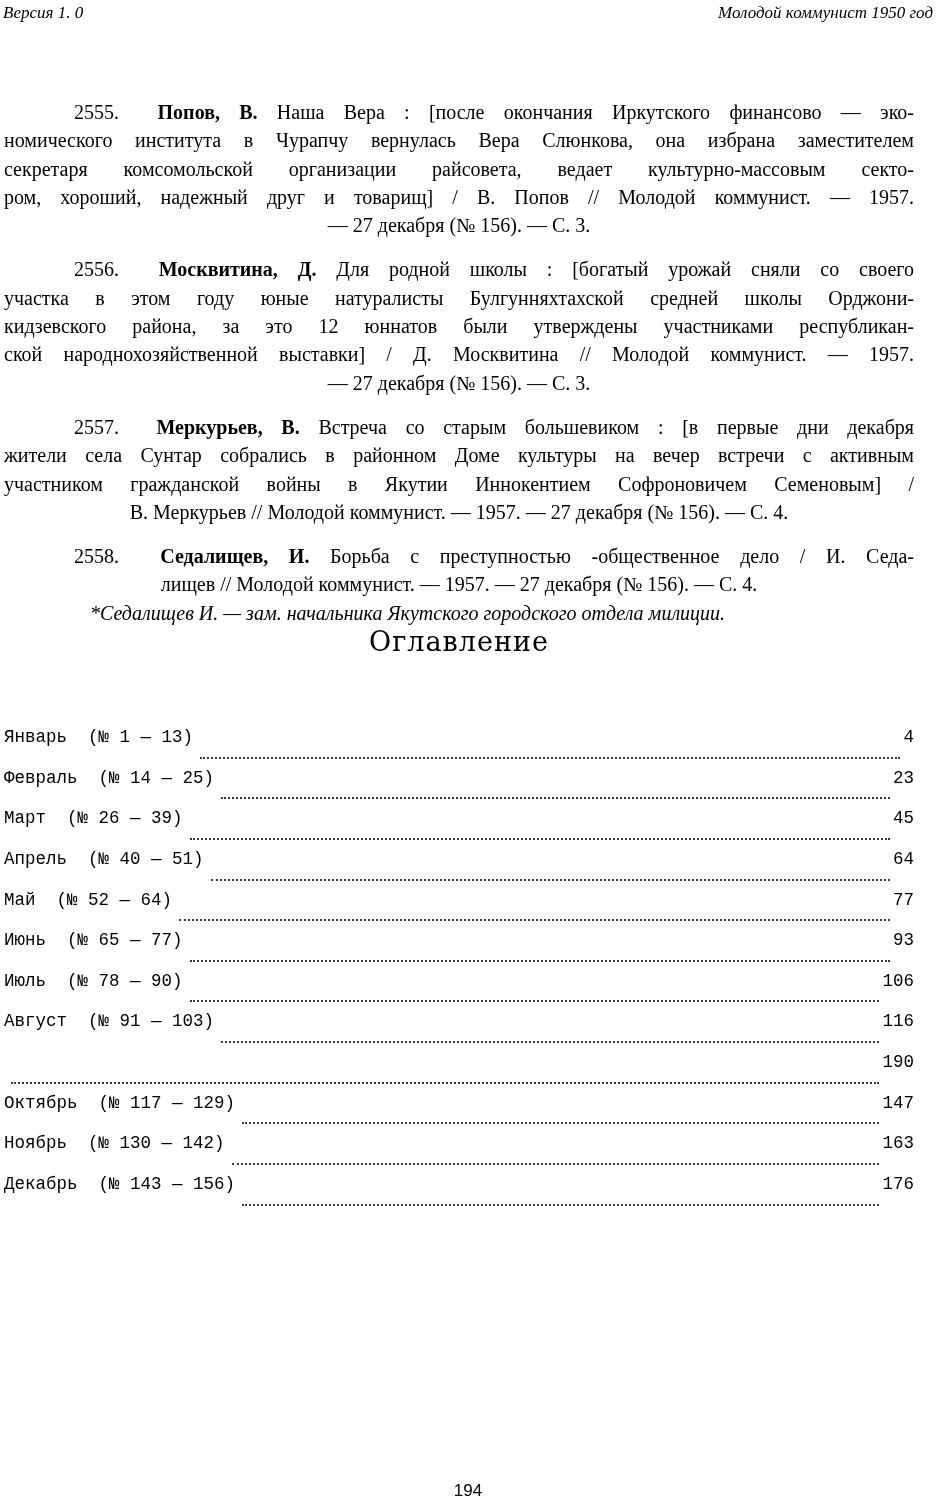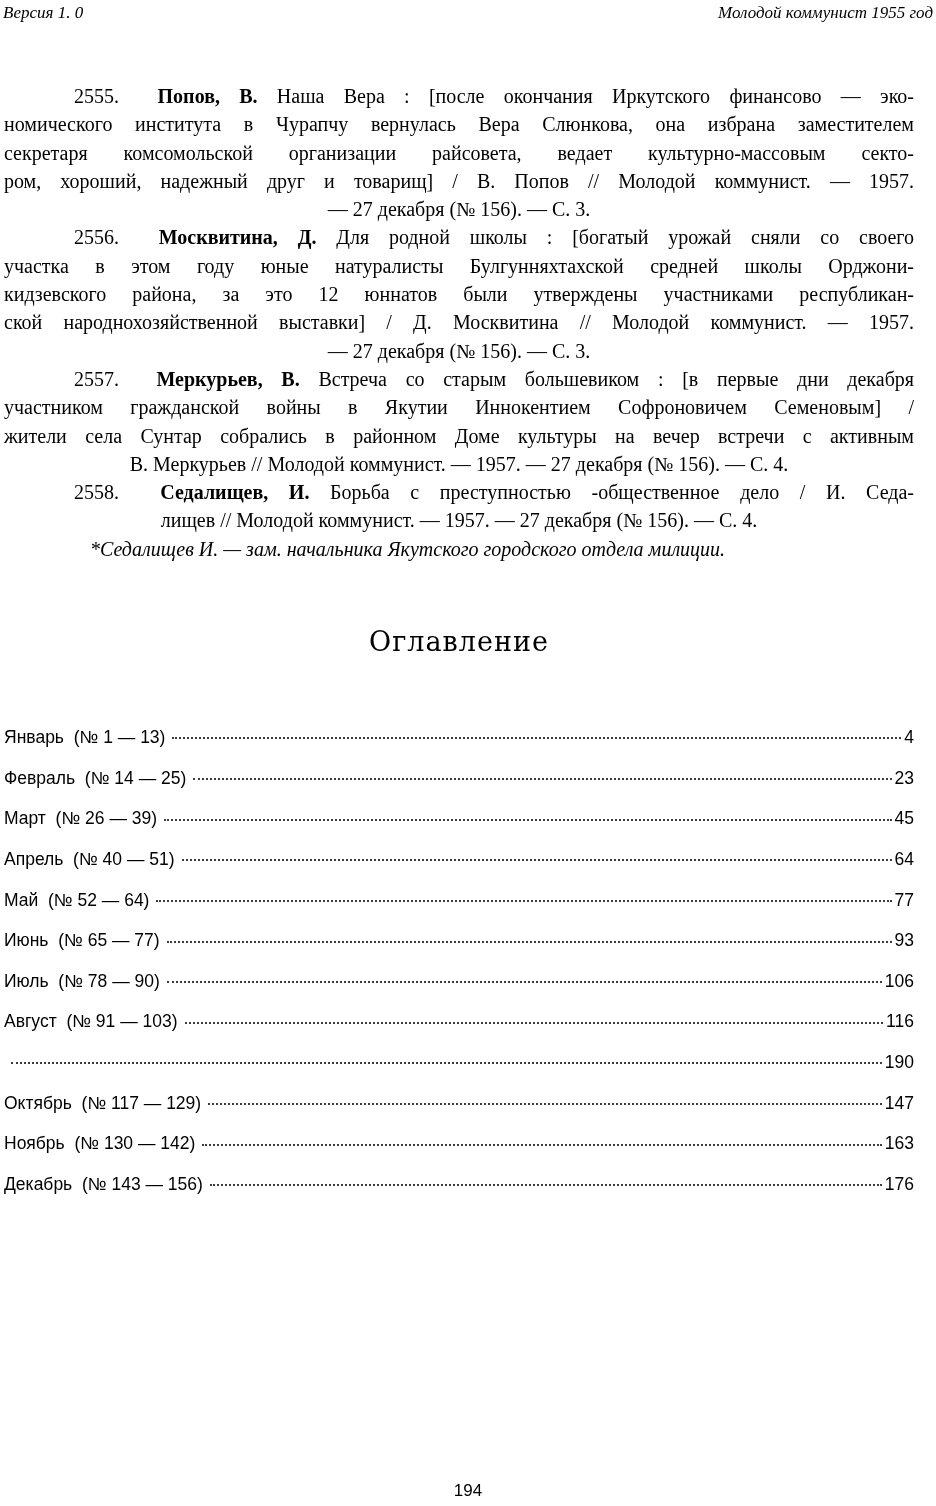--- a/index.html
+++ b/index.html
@@ -17,39 +17,39 @@
     font-family: "Liberation Serif", serif;
     font-size: 17px; line-height: 22px; font-style: italic;
   }
   .bib {
     position: absolute; top: 82px; left: 4px; width: 910px;
     font-family: "Liberation Serif", serif;
     font-size: 20px; line-height: 28.3px;
   }
   .b-line { text-align: center; }
   .b-line.jfy { text-align: justify; text-align-last: justify; -moz-text-align-last: justify; }
-  .b-line.first { text-indent: 70px; }
+  .b-line.first { text-indent: 70px; margin-top: 16px; }
   .entry .author { font-weight: bold; }
   .note {
     font-style: italic;
     text-indent: 86px;
     font-size: 20px; line-height: 28.3px;
   }
   .toc-title {
     position: absolute; top: 626px; left: 4px; width: 910px;
     text-align: center;
     font-family: "DejaVu Serif", serif;
     font-weight: 400; font-size: 27px; letter-spacing: 1px;
   }
   .toc-list {
     position: absolute; top: 717px; left: 4px; width: 910px;
     font-family: "Liberation Sans", sans-serif;
     font-size: 17.5px;
   }
-  .toc-row { display: flex; align-items: center; height: 40.65px; line-height: 40.65px; }
+  .toc-row { display: flex; align-items: flex-end; height: 40.65px; line-height: 40.65px; font-family: Liberation Mono, monospace; }
   .toc-label { white-space: pre; }
   .toc-dots {
     flex: 1;
     border-bottom: 2.1px dotted #3c3c3c;
     margin: 0 3px 0 7px;
     transform: translateY(1px);
   }
   .footer {
     position: absolute; top: 1481px; left: 0; width: 936px;
     text-align: center;
@@ -57,43 +57,43 @@
     font-size: 17px;
   }
 </style>
 </head>
 <body>
 
 <main>
 
   <header class="header">
     <span>Версия 1. 0</span>
-    <span>Молодой коммунист 1955 год</span>
+    <span>Молодой коммунист 1950 год</span>
   </header>
 
   <section class="bib">
     <div>
         <div class="entry">
           <div class="b-line jfy first"><span class="num">2555.</span>&nbsp; <b class="author">Попов, В.</b> Наша Вера : [после окончания Иркутского финансово — эко-</div>
           <div class="b-line jfy">номического института в Чурапчу вернулась Вера Слюнкова, она избрана заместителем</div>
           <div class="b-line jfy">секретаря комсомольской организации райсовета, ведает культурно-массовым секто-</div>
           <div class="b-line jfy">ром, хороший, надежный друг и товарищ] / В. Попов // Молодой коммунист. — 1957.</div>
           <div class="b-line">— 27 декабря (№ 156). — С. 3.</div>
         </div>
         <div class="entry">
           <div class="b-line jfy first"><span class="num">2556.</span>&nbsp; <b class="author">Москвитина, Д.</b> Для родной школы : [богатый урожай сняли со своего</div>
           <div class="b-line jfy">участка в этом году юные натуралисты Булгунняхтахской средней школы Орджони-</div>
           <div class="b-line jfy">кидзевского района, за это 12 юннатов были утверждены участниками республикан-</div>
           <div class="b-line jfy">ской народнохозяйственной выставки] / Д. Москвитина // Молодой коммунист. — 1957.</div>
           <div class="b-line">— 27 декабря (№ 156). — С. 3.</div>
         </div>
         <div class="entry">
           <div class="b-line jfy first"><span class="num">2557.</span>&nbsp; <b class="author">Меркурьев, В.</b> Встреча со старым большевиком : [в первые дни декабря</div>
+          <div class="b-line jfy">жители села Сунтар собрались в районном Доме культуры на вечер встречи с активным</div>
           <div class="b-line jfy">участником гражданской войны в Якутии Иннокентием Софроновичем Семеновым] /</div>
-          <div class="b-line jfy">жители села Сунтар собрались в районном Доме культуры на вечер встречи с активным</div>
           <div class="b-line">В. Меркурьев // Молодой коммунист. — 1957. — 27 декабря (№ 156). — С. 4.</div>
         </div>
         <div class="entry">
           <div class="b-line jfy first"><span class="num">2558.</span>&nbsp; <b class="author">Седалищев, И.</b> Борьба с преступностью -общественное дело / И. Седа-</div>
           <div class="b-line">лищев // Молодой коммунист. — 1957. — 27 декабря (№ 156). — С. 4.</div>
         </div>
       </div>
     <div class="note">*Седалищев И. — зам. начальника Якутского городского отдела милиции.</div>
   </section>
 

